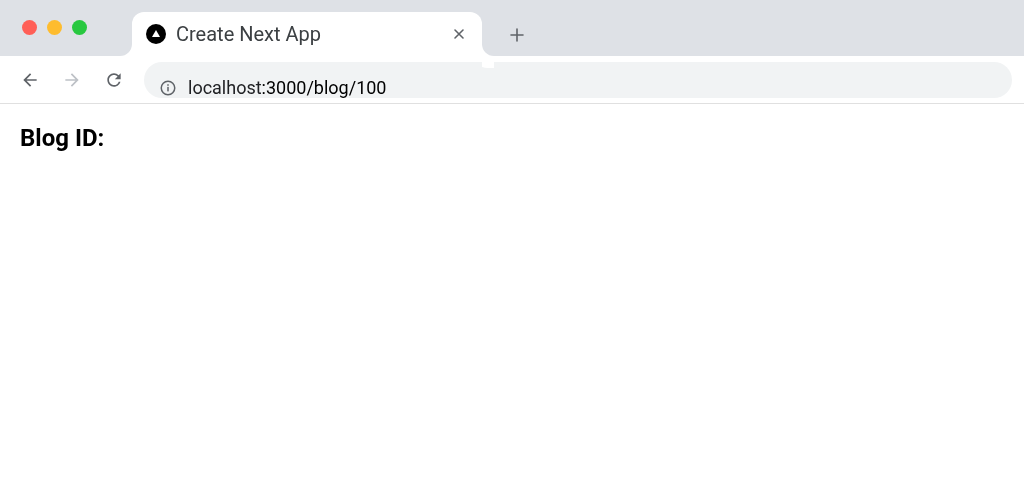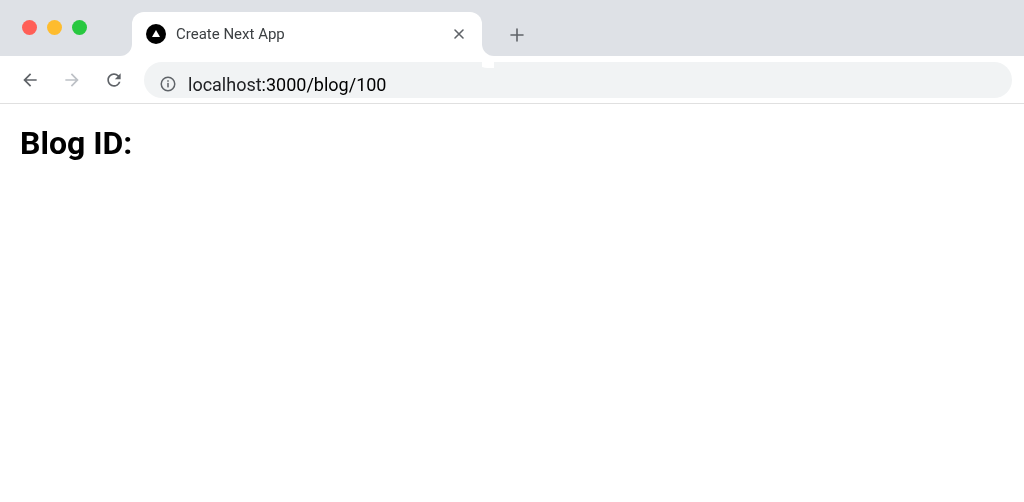--- a/index.html
+++ b/index.html
@@ -81,21 +81,21 @@
       height: 20px;
       border-radius: 50%;
       background: #000000;
       display: flex;
       align-items: center;
       justify-content: center;
       flex-shrink: 0;
     }
     .favicon svg { display: block; }
     .tab-title {
-      font-size: 15px;
+      font-size: 20px;
       color: #3c4043;
       flex: 1;
       white-space: nowrap;
       overflow: hidden;
     }
     .tab-close {
       width: 18px;
       height: 18px;
       display: flex;
       align-items: center;
@@ -138,22 +138,22 @@
     }
     .nav-button.disabled {
       color: #bdc1c6;
     }
     .address-bar {
       flex: 1;
       height: 36px;
       background: #f1f3f4;
       border-radius: 18px;
       display: flex;
-      align-items: flex-start;
-      padding: 12px 14px;
+      align-items: flex-end;
+      padding: 0 14px;
       gap: 10px;
       margin-left: 6px;
     }
     .site-info {
       width: 20px;
       height: 20px;
       display: flex;
       align-items: center;
       justify-content: center;
       color: #5f6368;
@@ -166,21 +166,21 @@
     .url-host {
       color: #202124;
     }
     .url-port-path {
       color: #000000;
     }
     .content {
       padding: 20px;
     }
     .heading {
-      font-size: 32px;
+      font-size: 24px;
       font-weight: 700;
       color: #000000;
     }
   </style>
 </head>
 <body>
 
 <div class="browser-chrome">
   <div class="window-controls">
     <div class="window-dot dot-red"></div>

